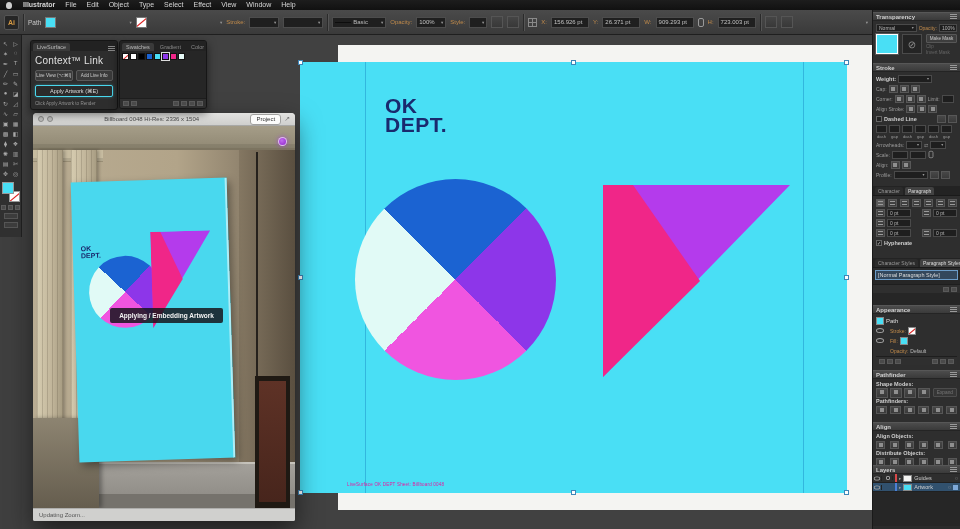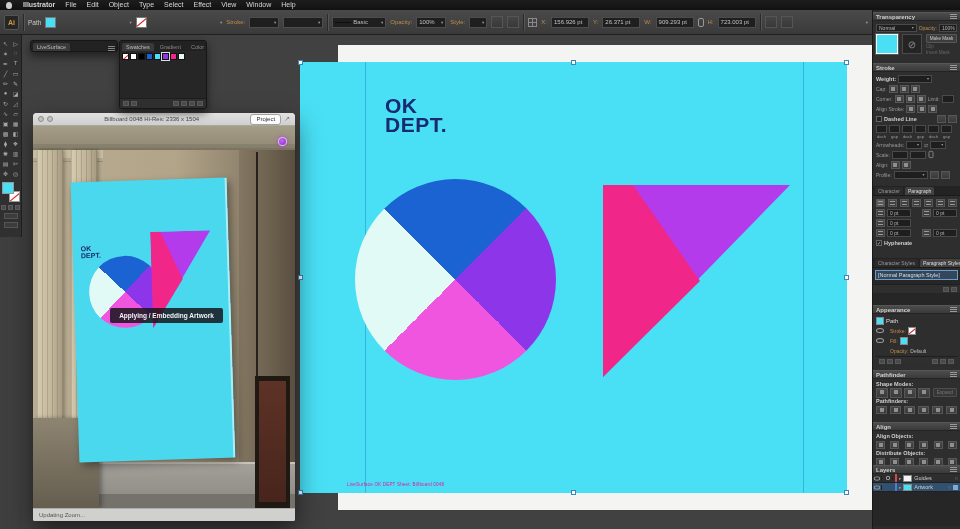--- a/index.html
+++ b/index.html
@@ -365,20 +365,29 @@
     <div class="handle" style="left:276px;top:455px;"></div>
     <div class="handle" style="left:549px;top:455px;"></div>
     <div class="handle" style="left:822px;top:455px;"></div>
   </div>
 
   <div class="fpanel" id="livesurface" style="left:30px;top:40px;">
     <div class="tabs">
       <span class="tab">LiveSurface</span>
       <div class="tabmenu"></div>
     </div>
+    <div class="body">
+      <div id="ls-title">Context™ Link</div>
+      <div class="ls-btnrow">
+        <div class="ls-btn">Live View (⌥⌘I)</div>
+        <div class="ls-btn">Add Live Info</div>
+      </div>
+      <div id="ls-apply">Apply Artwork (⌘E)</div>
+      <div id="ls-hint">Click Apply Artwork to Render</div>
+    </div>
   </div>
 
   <div class="fpanel" id="swatches" style="left:119px;top:40px;">
     <div class="tabs">
       <span class="tab">Swatches</span>
       <span class="tab dim">Gradient</span>
       <span class="tab dim">Color</span>
       <div class="tabmenu"></div>
     </div>
     <div class="grid">

